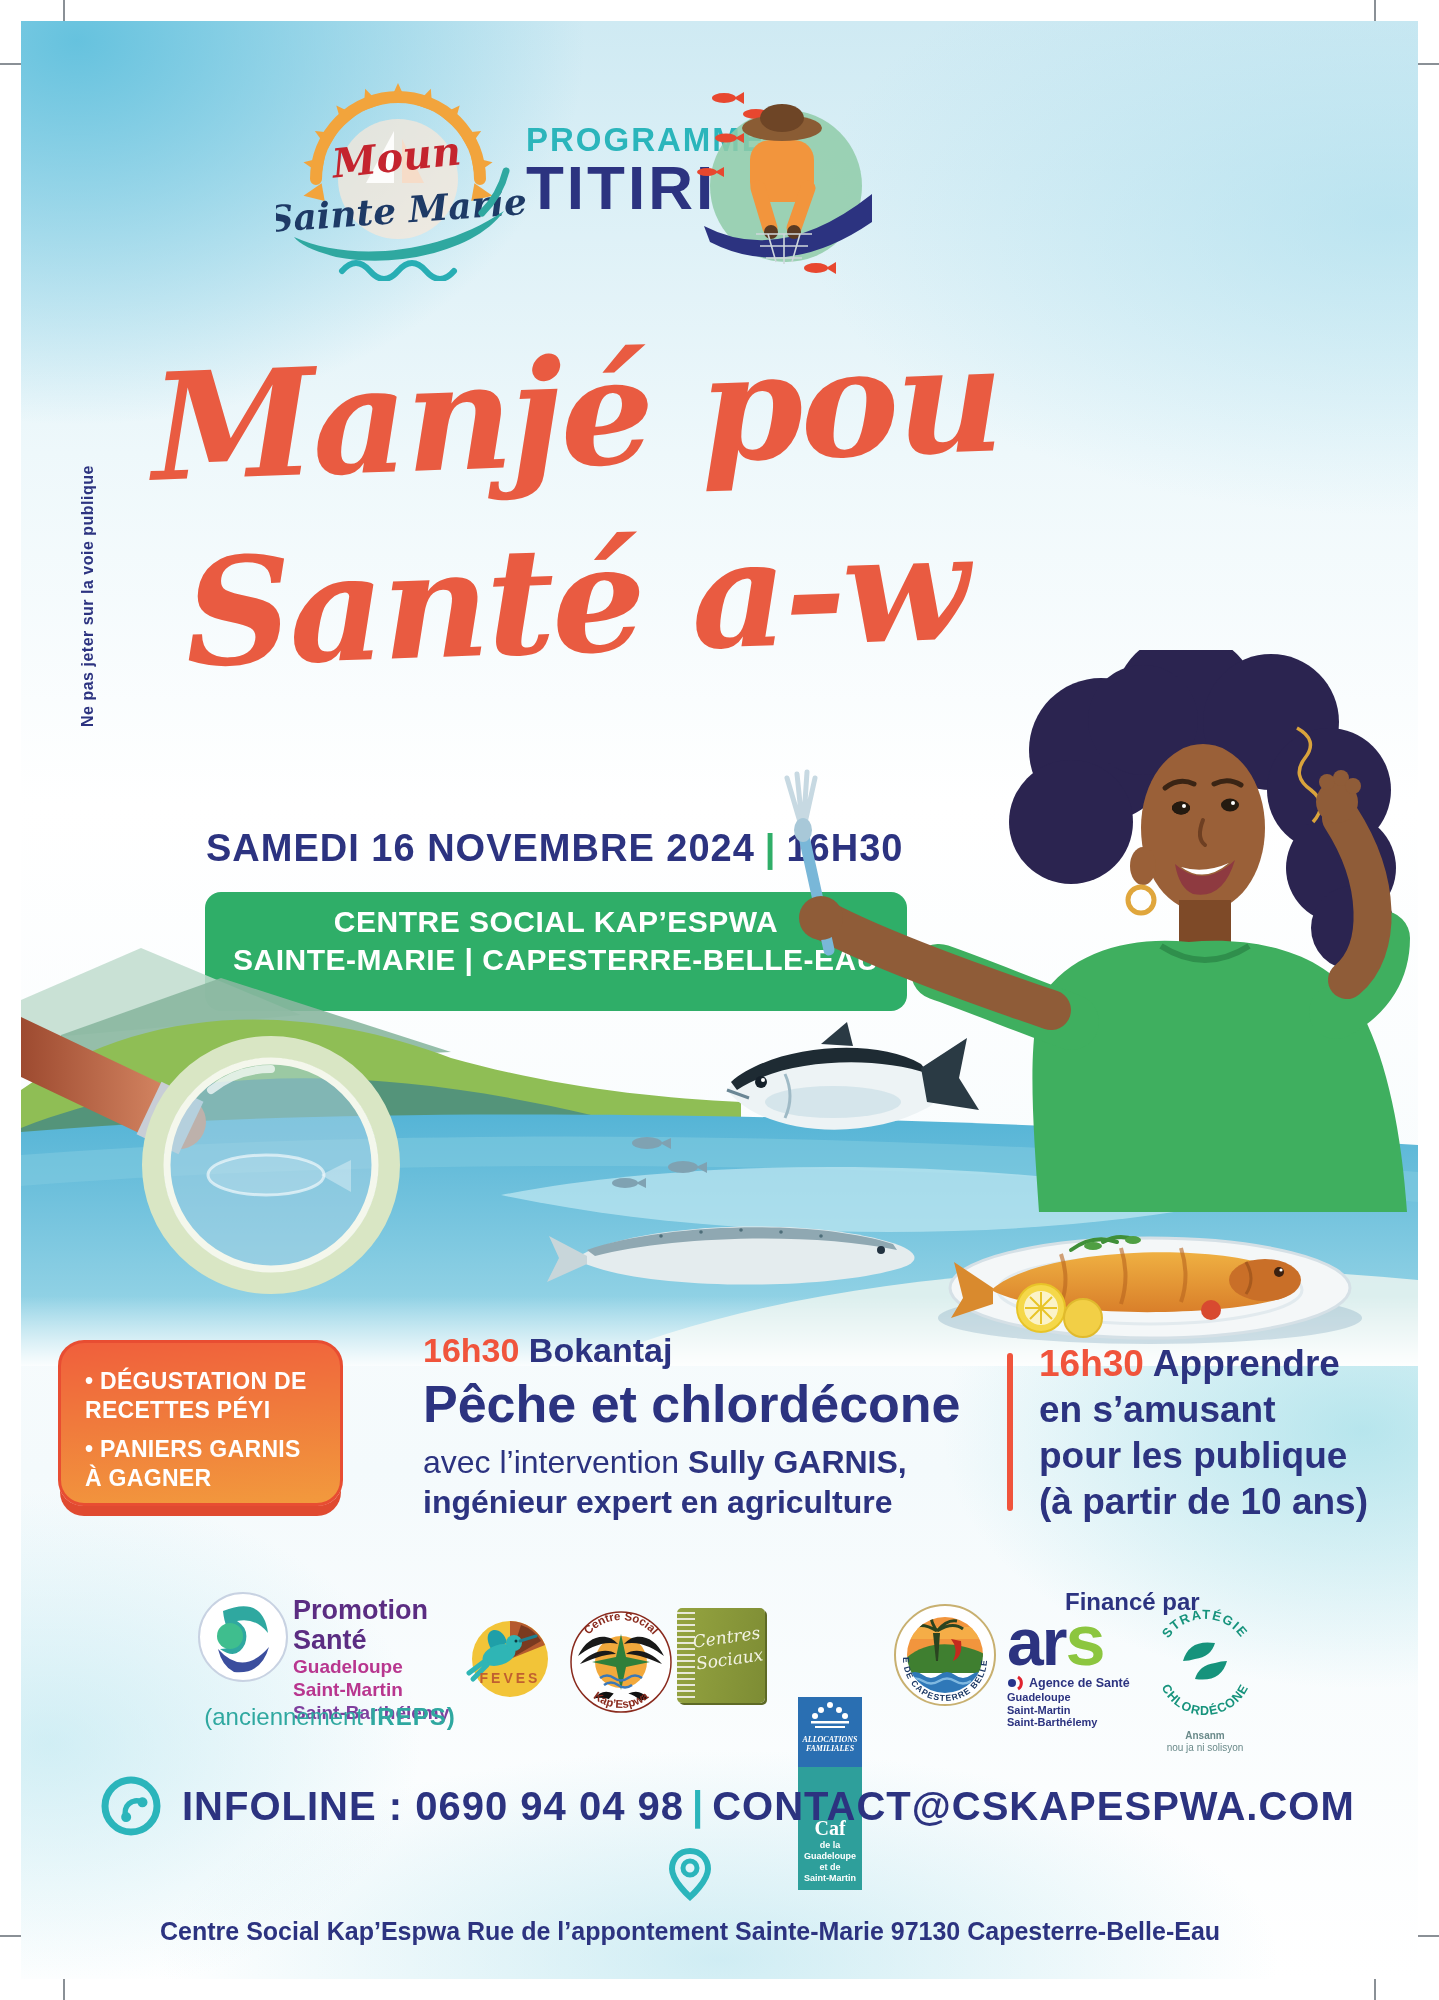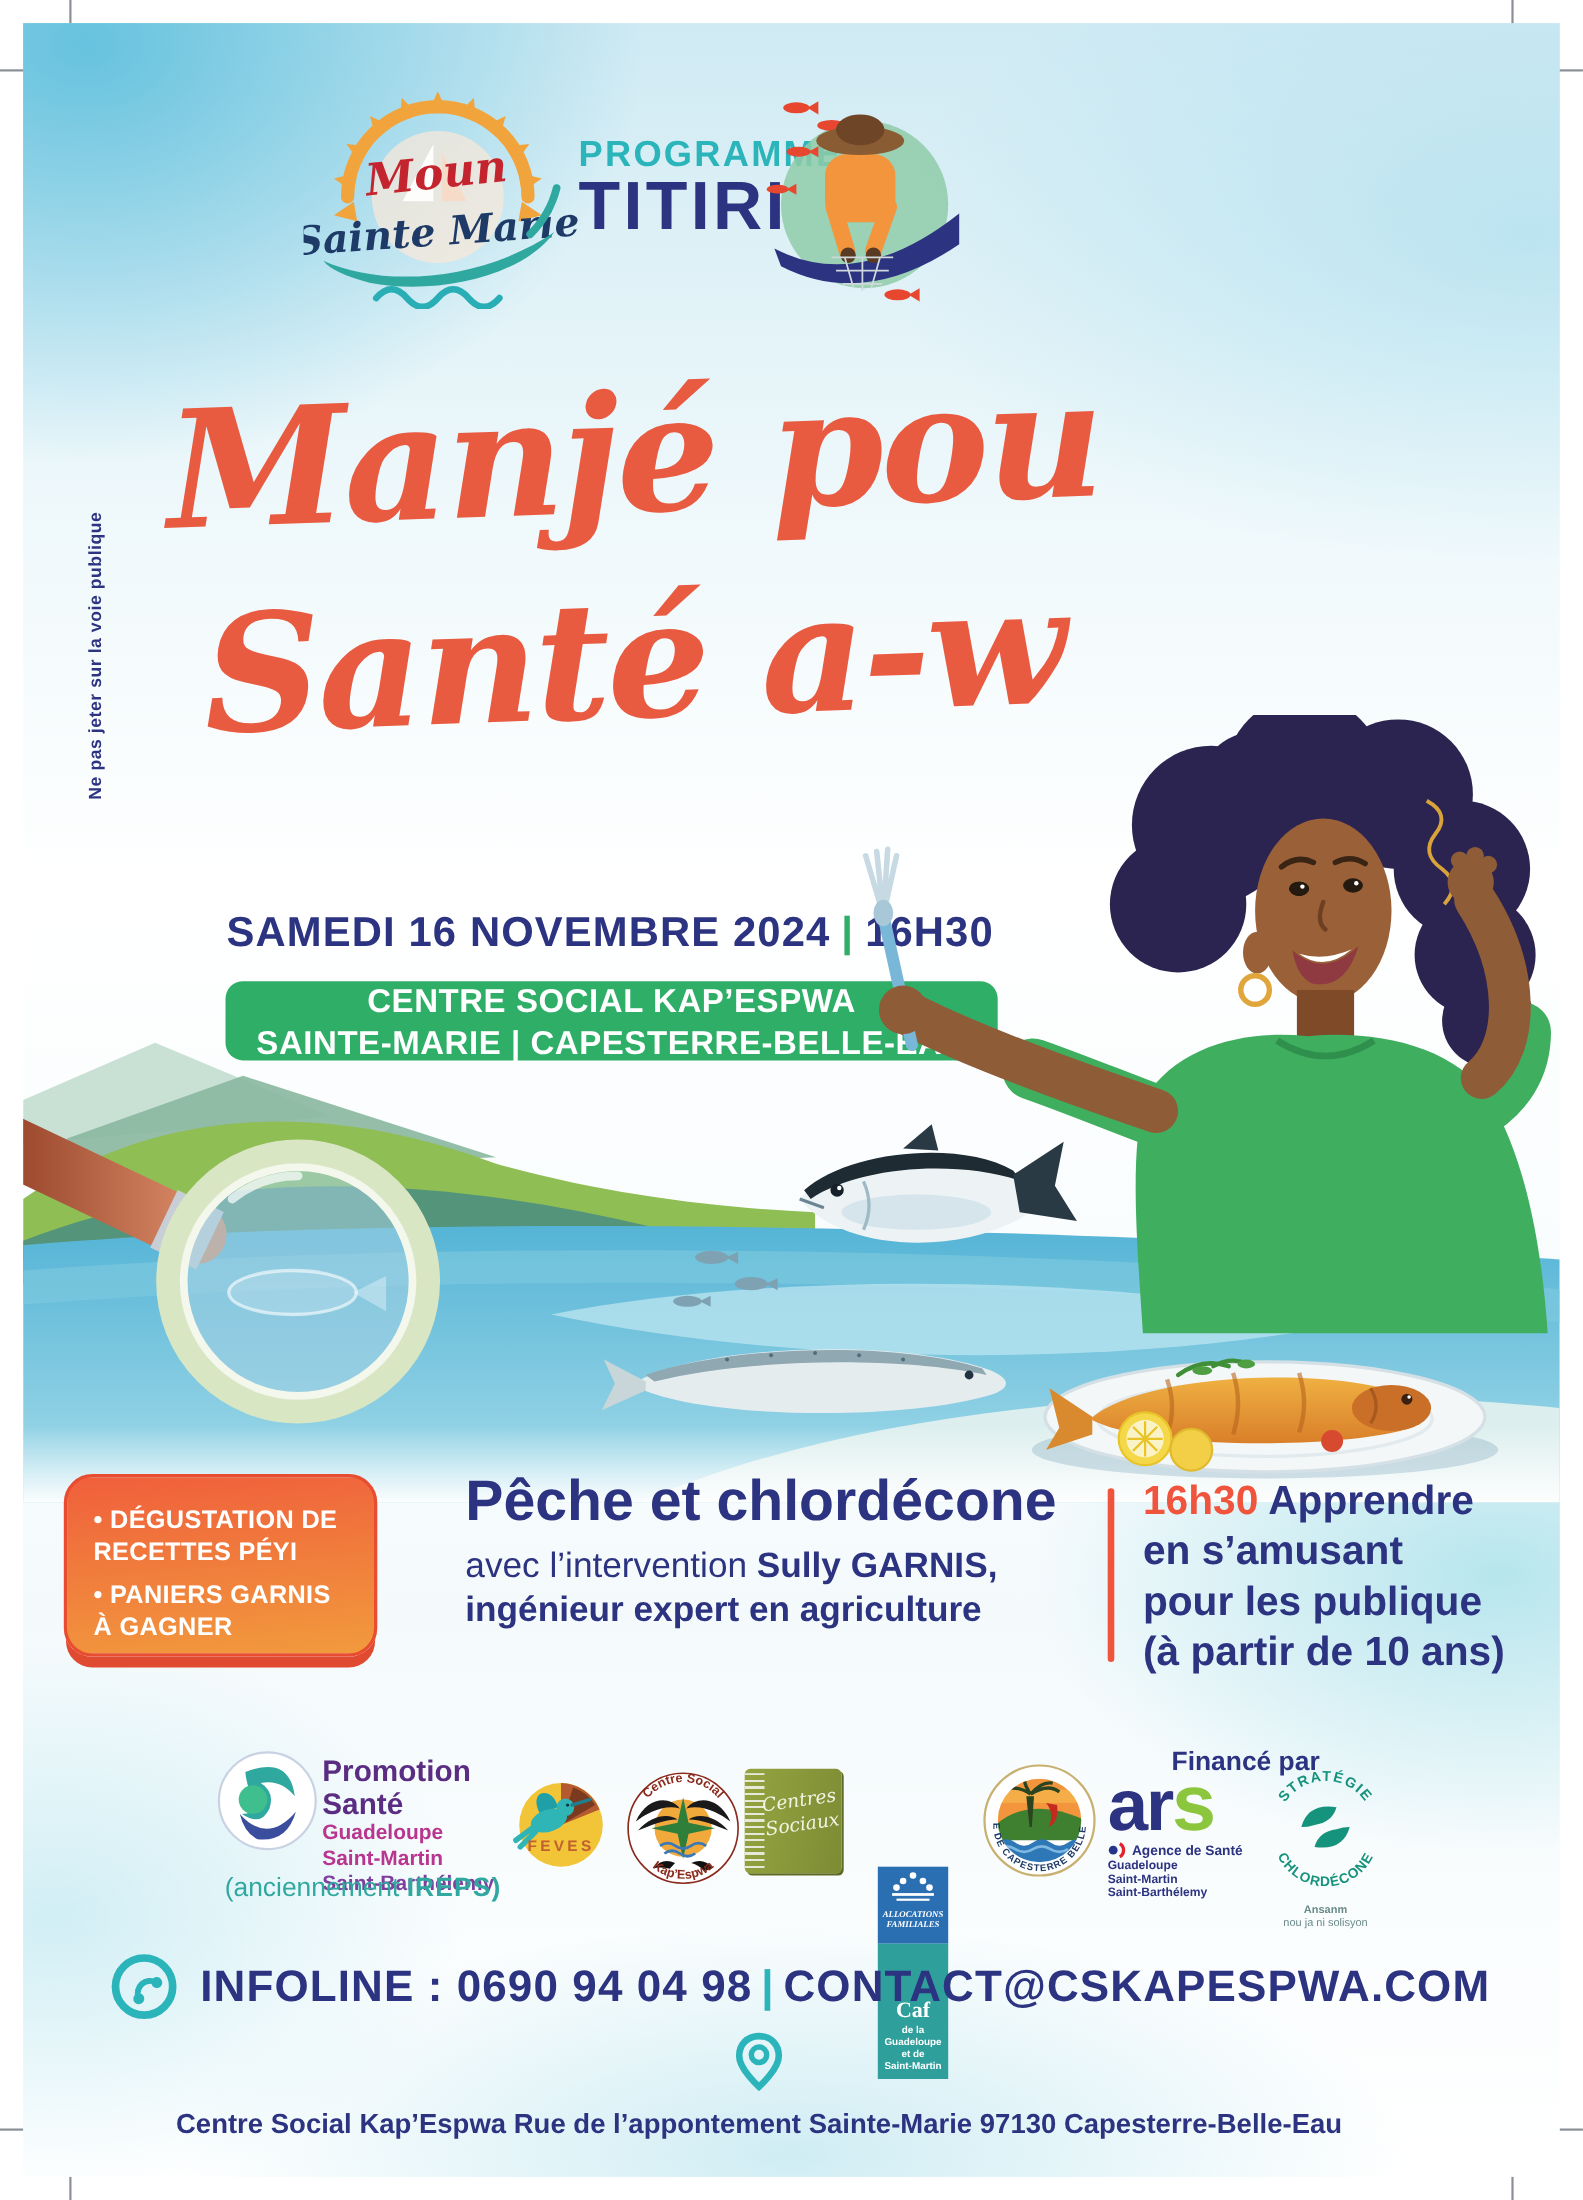--- a/index.html
+++ b/index.html
@@ -18,23 +18,23 @@
   .vnote{position:absolute;left:67px;top:575px;transform:translate(-50%,-50%) rotate(-90deg);
     white-space:nowrap;font-size:16px;font-weight:bold;color:#2c3380;letter-spacing:.5px;}
   .kicker{font-size:33px;font-weight:800;letter-spacing:2px;color:#2bb5bb;}
   .brand{font-size:62px;font-weight:900;letter-spacing:3px;color:#2c3380;line-height:58px;}
   .title-line{position:absolute;left:75px;width:960px;text-align:center;color:#e95b41;
     font-family:"DejaVu Serif",serif;font-style:italic;font-weight:bold;
     font-size:148px;line-height:148px;letter-spacing:-3px;transform:rotate(-2deg);}
   .date-row{position:absolute;left:75px;top:806px;width:960px;text-align:left;padding-left:110px;
     font-size:38px;font-weight:900;letter-spacing:1px;color:#2c3380;}
   .date-sep{color:#2fae68;font-weight:900;padding:0 10px;}
-  .venue{position:absolute;left:184px;top:871px;width:702px;height:72px;background:#2fae68;
+  .venue{position:absolute;left:184px;top:871px;width:702px;height:119px;background:#2fae68;
     border-radius:16px;color:#ffffff;text-align:center;font-weight:800;font-size:30px;
-    line-height:38px;padding-top:0;box-sizing:border-box;letter-spacing:.5px;}
+    line-height:38px;padding-top:11px;box-sizing:border-box;letter-spacing:.5px;}
   .badge{position:absolute;left:37px;top:1319px;width:285px;height:166px;border-radius:26px;
     background:linear-gradient(175deg,#f05f3c 0%,#f07a3c 45%,#f29a3d 100%);
     border:3px solid #e84d32;box-shadow:0 12px 0 -2px #e04a30;
     color:#fff;font-weight:800;font-size:23px;line-height:29px;letter-spacing:.3px;
     padding:24px 18px 0 24px;box-sizing:border-box;}
   .badge div{margin-bottom:10px;}
   .talk{position:absolute;left:402px;top:1310px;width:586px;color:#2c3380;}
   .talk .l1{font-size:34px;font-weight:bold;}
   .talk .time{color:#f0543c;font-weight:bold;}
   .talk h2{margin:4px 0 8px 0;font-size:52px;font-weight:800;letter-spacing:0;}
@@ -317,20 +317,24 @@
       <circle cx="470" cy="660" r="10" fill="#d84a30"></circle>
     </g>
   </svg>
 
   <div class="badge">
     <div>• DÉGUSTATION DE RECETTES PÉYI</div>
     <div>• PANIERS GARNIS À GAGNER</div>
   </div>
 
   <div class="talk">
+    <div class="l1">
+      <span class="time">16h30</span>
+      <span>Bokantaj</span>
+    </div>
     <h2>Pêche et chlordécone</h2>
     <div class="sub">
       <span>avec l’intervention </span><b>Sully GARNIS,</b><br>
       <b>ingénieur expert en agriculture</b>
     </div>
   </div>
 
   <div class="vdiv"></div>
 
   <div class="kids">

